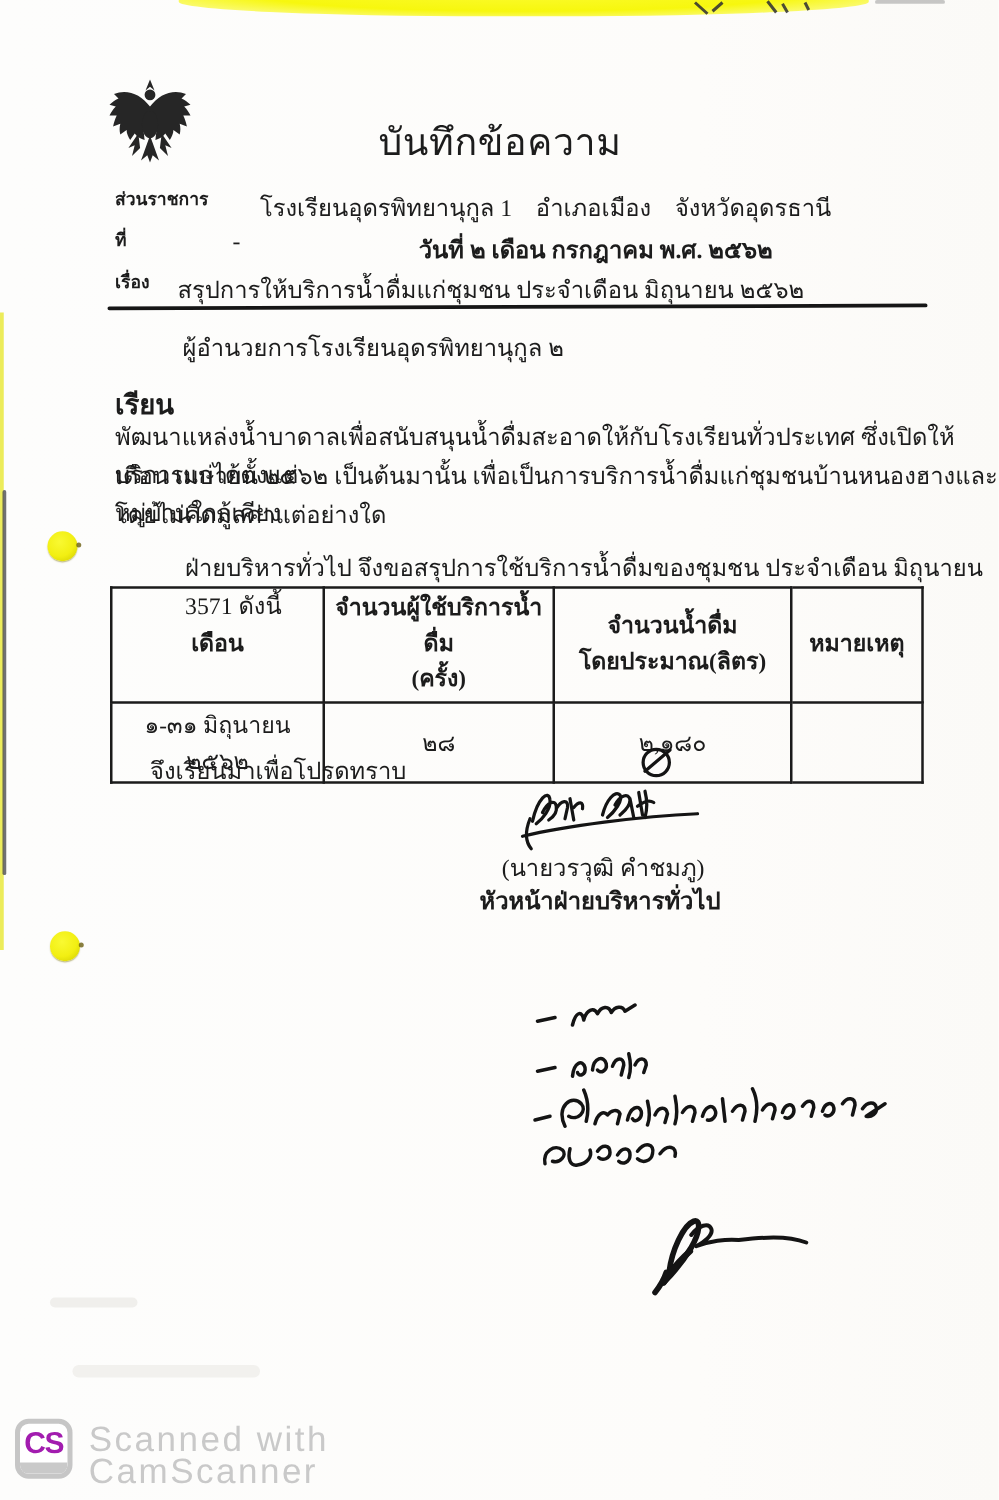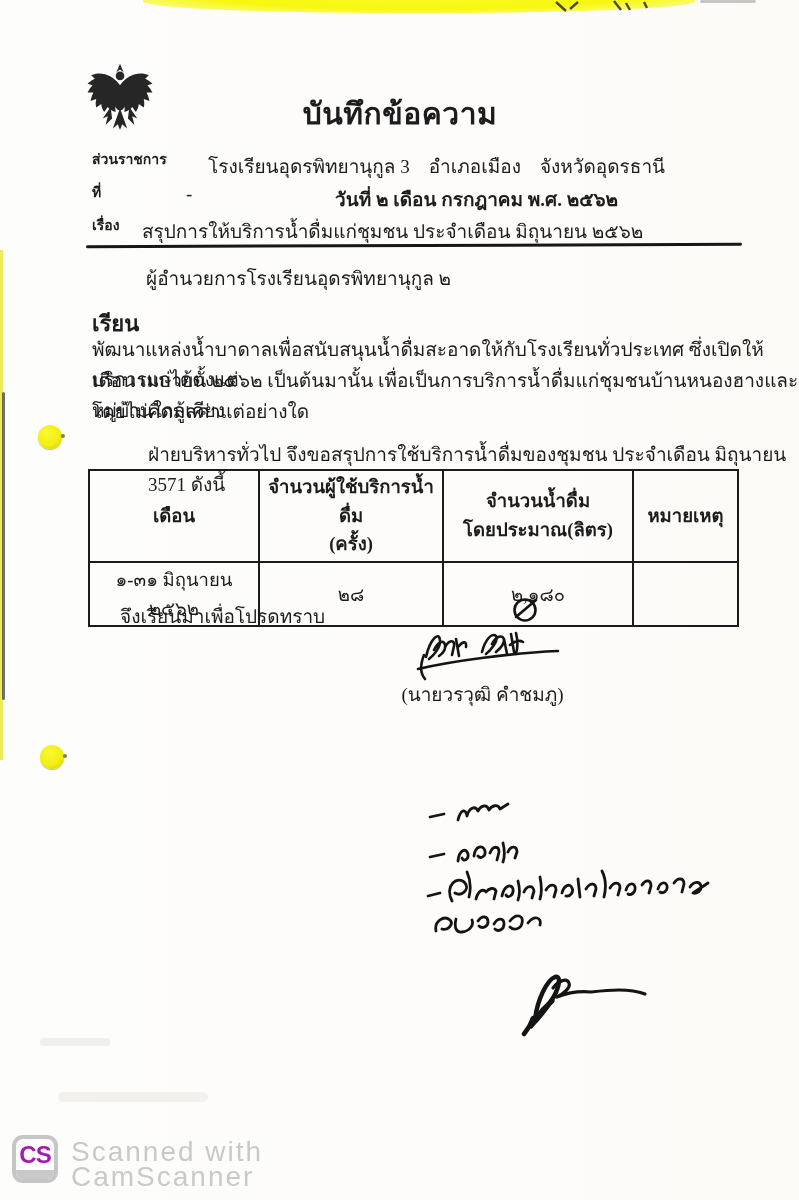--- a/index.html
+++ b/index.html
@@ -16,21 +16,21 @@
   .top-right-mark{left:700px;top:0;width:56px;height:3px;background:#9a9a9a;opacity:.55;border-radius:2px;}
   .left-yellow-strip{left:0;top:250px;width:3px;height:510px;background:#e9e93e;opacity:.85;}
   .left-gray-line{left:2px;top:392px;width:3px;height:308px;background:#4c4c50;opacity:.8;border-radius:2px;}
   .dot{width:24px;height:24px;border-radius:50%;
     background:radial-gradient(circle at 40% 35%, #f9f932 0%, #f2ef12 55%, #d9d504 85%, #c9c304 100%);
     box-shadow:0 1px 1px rgba(120,110,0,.45);}
   .dot .speck{position:absolute;right:-3px;top:9px;width:4px;height:4px;border-radius:50%;background:#6b5f10;opacity:.8;}
   .smudge1{left:40px;top:1038px;width:70px;height:8px;background:#f0efec;border-radius:4px;}
   .smudge2{left:58px;top:1092px;width:150px;height:10px;background:#f2f1ee;border-radius:5px;}
   
-  .doc-title{left:290px;top:90px;width:220px;text-align:center;font-size:30px;font-weight:bold;letter-spacing:.5px;}
+  .doc-title{left:290px;top:90px;width:220px;text-align:center;font-size:30px;font-weight:normal;letter-spacing:.5px;}
   .lbl{font-weight:bold;font-size:14px;}
   .val{font-size:19px;}
   .hline{height:3px;background:#161616;transform:rotate(-.2deg);border-radius:2px;}
   .body-line{font-size:19px;}
   
   table.memo{border-collapse:collapse;table-layout:fixed;font-size:18.5px;}
   table.memo td{border:2px solid #1b1b1b;text-align:center;vertical-align:middle;padding:2px 4px;}
   table.memo .hd{font-weight:bold;height:66px;}
   table.memo .dr{height:42px;}
   .hd span{display:block;line-height:1.55;}
@@ -77,21 +77,21 @@
       <ellipse cx="50" cy="54" rx="9" ry="15"></ellipse>
       <path d="M50,66 L40,94 L47,88 L50,96 L53,88 L60,94 Z"></path>
       <path d="M37,64 L26,80 L33,77 L30,89 L39,80 Z"></path>
       <path d="M63,64 L74,80 L67,77 L70,89 L61,80 Z"></path>
     </g>
   </svg>
 
   <div class="abs doc-title">บันทึกข้อความ</div>
 
   <span class="abs lbl" style="left:92px;top:148px;">ส่วนราชการ</span>
-  <span class="abs val" style="left:208px;top:151px;white-space:pre;">โรงเรียนอุดรพิทยานุกูล 3    อำเภอเมือง    จังหวัดอุดรธานี</span>
+  <span class="abs val" style="left:208px;top:151px;white-space:pre;">โรงเรียนอุดรพิทยานุกูล 1    อำเภอเมือง    จังหวัดอุดรธานี</span>
 
   <span class="abs lbl" style="left:92px;top:181px;">ที่</span>
   <span class="abs val" style="left:186px;top:183px;">-</span>
   <span class="abs val" style="left:335px;top:184px;font-weight:bold;">วันที่ ๒ เดือน กรกฎาคม พ.ศ. ๒๕๖๒</span>
 
   <span class="abs lbl" style="left:92px;top:214px;">เรื่อง</span>
   <span class="abs val" style="left:142px;top:216px;">สรุปการให้บริการน้ำดื่มแก่ชุมชน ประจำเดือน มิถุนายน ๒๕๖๒</span>
 
   <div class="abs hline" style="left:86px;top:244px;width:656px;"></div>
 
@@ -146,20 +146,21 @@
       <path d="M104,20 L124,3"></path>
       <path d="M14,60 C18,42 27,34 28,43 C29,50 22,58 17,62 M22,53 C26,45 32,42 33,48 C34,53 30,57 27,59
                M33,50 C37,43 43,42 42,49 L40,58 M44,42 L47,59 M47,49 C51,44 55,44 54,50"></path>
       <path d="M70,55 C73,43 80,35 84,39 C87,43 79,53 74,57 M80,47 C84,39 91,37 92,43 C92,49 86,53 84,55
                M92,42 L95,57 M99,37 L102,55 M104,36 C106,44 106,50 104,57 M98,48 C103,44 108,43 111,45"></path>
       <path d="M6,72 C40,64 100,56 146,54"></path>
       <path d="M13,82 C8,76 8,68 12,58"></path>
     </g>
   </svg>
   <div class="abs val" style="left:395px;top:679px;width:175px;text-align:center;">(นายวรวุฒิ คำชมภู)</div>
+  <div class="abs val" style="left:380px;top:705px;width:200px;text-align:center;font-weight:bold;">หัวหน้าฝ่ายบริหารทั่วไป</div>
 
   <svg class="abs" style="left:420px;top:793px;" width="300" height="165" viewBox="0 0 300 165" title="ให้ทำสรุปเป็นรายไตรมาส">
     <g class="ink" stroke-width="2.8">
       <path d="M10,24 L24,21"></path>
       <path d="M38,27 C41,15 46,16 47,23 C49,15 55,12 58,18 C61,12 67,11 69,17 C72,12 78,11 80,16 L88,11" title="ทราบ"></path>
       <path d="M10,64 L24,61"></path>
       <path d="M38,68 C39,57 46,54 48,61 C49,67 43,69 42,65 M54,63 C55,53 63,51 65,58 C66,64 60,66 58,63
                M70,60 C73,52 79,53 79,59 L77,67 M83,50 C85,58 85,63 83,69 M88,59 C91,52 97,53 97,59 L95,65" title="ขอบคุณ"></path>
       <path d="M8,103 L20,100"></path>
       <path d="M32,108 C24,92 38,82 45,90 C50,96 42,104 35,100 M47,79 C51,88 51,96 49,104

